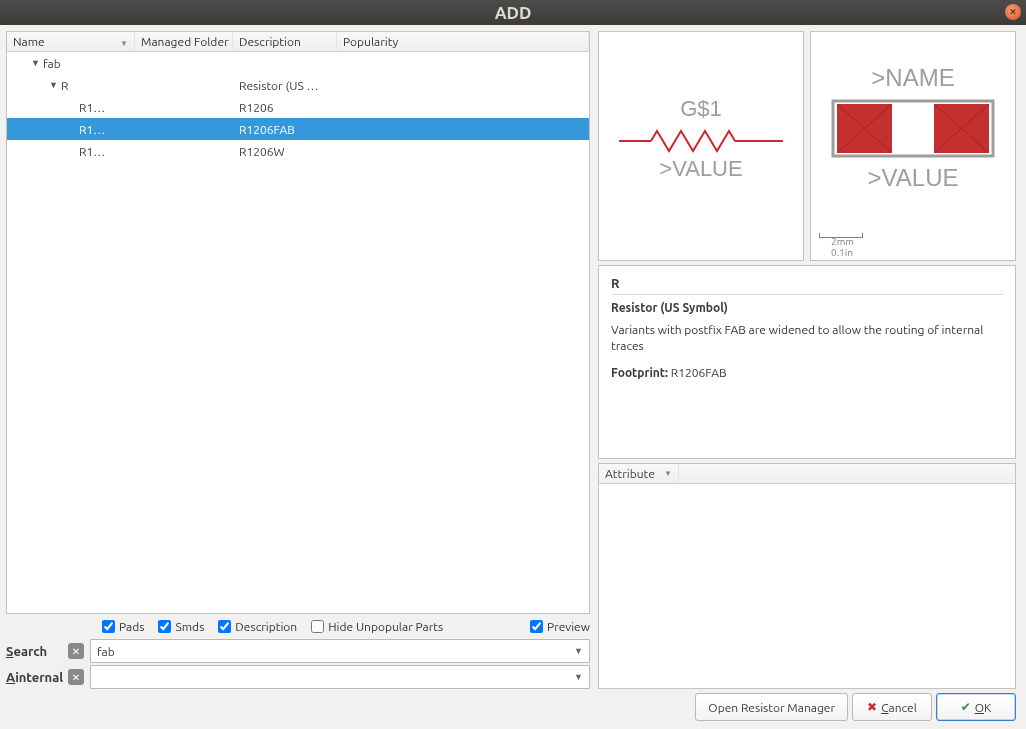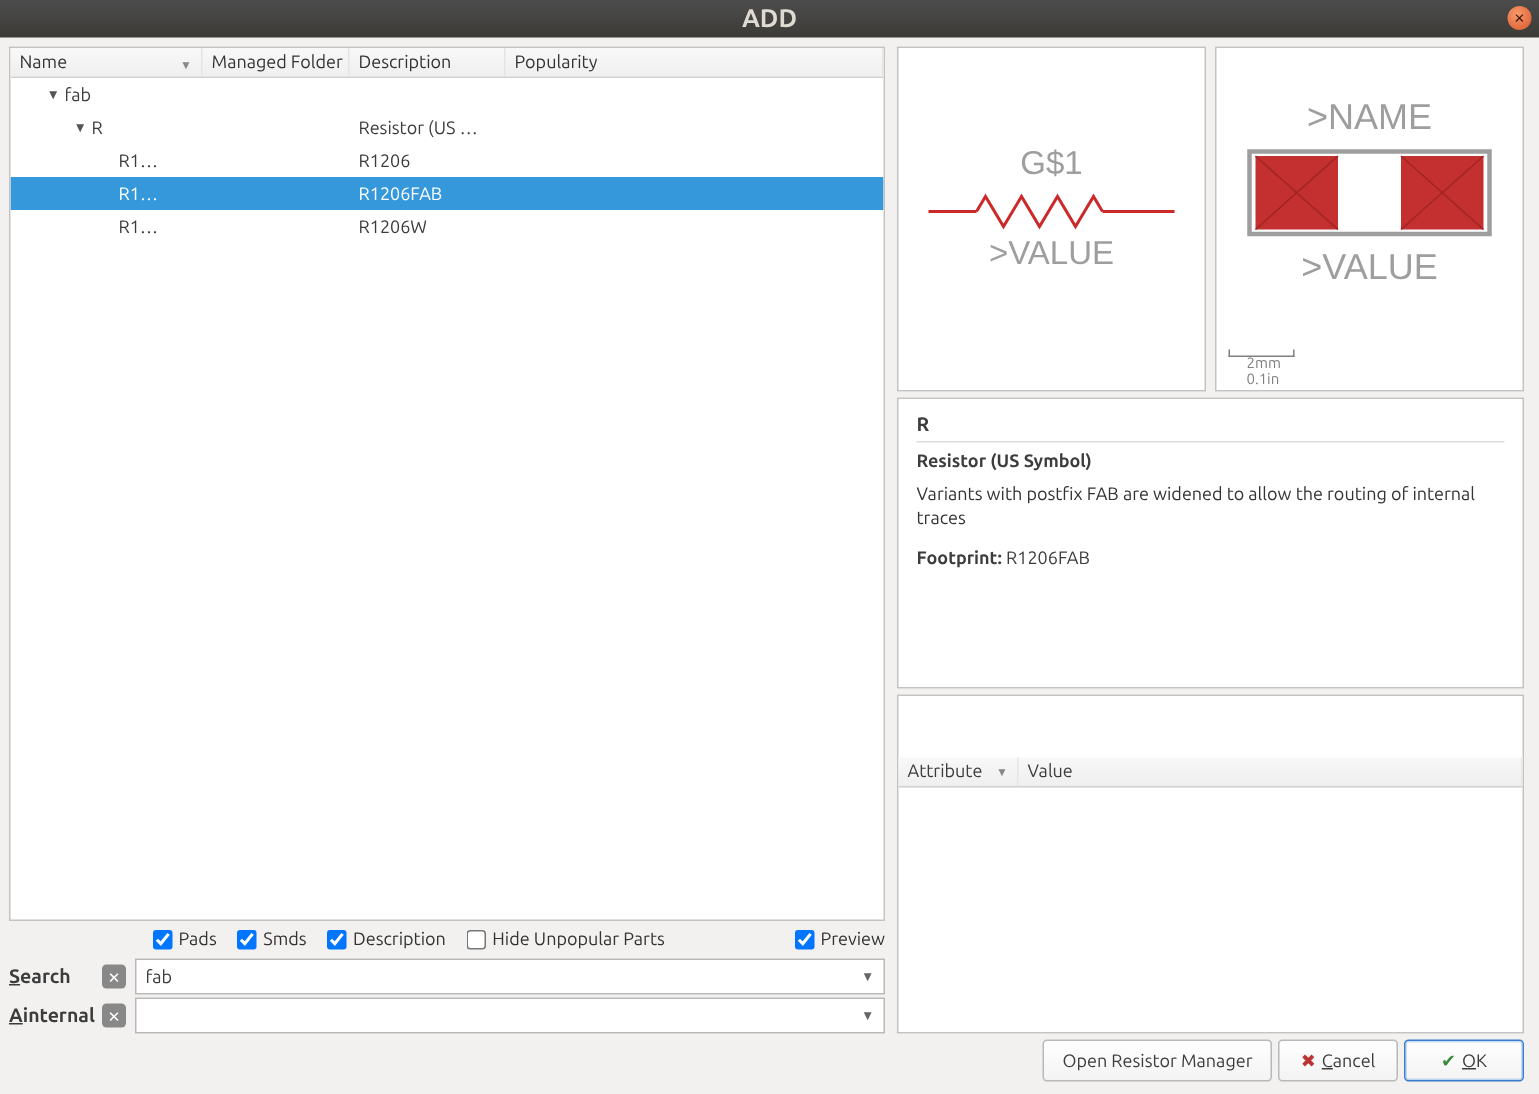--- a/index.html
+++ b/index.html
@@ -35,21 +35,21 @@
   .combo { flex:1; height:24px; border:1px solid #b8b8b8; background:#fff; display:flex; align-items:center; padding:0 6px; font-size:12px; position:relative;}
   .combo .arrow { position:absolute; right:6px; font-size:9px; color:#666;}
   .preview-row { display:flex; gap:6px; height:230px;}
   .preview-box { flex:1; border:1px solid #c3c3c3; background:#fff; display:flex; align-items:center; justify-content:center; position:relative;}
   .desc-panel { border:1px solid #c3c3c3; background:#fff; padding:10px 12px; height:194px; font-size:12px;}
   .desc-panel h3 { font-size:13px; font-weight:bold; margin-bottom:4px;}
   .desc-panel hr { border:none; border-top:1px solid #ddd; margin:4px 0 6px;}
   .desc-panel .d-title { font-weight:bold; margin-bottom:8px;}
   .desc-panel .d-body { margin-bottom:12px; color:#333; line-height:1.35;}
   .attr-table { flex:1; border:1px solid #c3c3c3; background:#fff;}
-  .attr-header { display:flex; background: linear-gradient(#f8f8f8, #efefef); border-bottom:1px solid #d0d0d0; font-size:12px;margin-top:41px;}
+  .attr-header { display:flex; background: linear-gradient(#f8f8f8, #efefef); border-bottom:1px solid #d0d0d0; font-size:12px;}
   .attr-header .acol { padding:3px 6px; border-right:1px solid #e5e5e5;}
   .acol-attr { width:80px; display:flex; justify-content:space-between; align-items:center;}
   .acol-val { flex:1; border-right:none;}
   .bottom-bar { position:absolute; bottom:8px; right:10px; display:flex; gap:4px;}
   .btn { height:28px; min-width:80px; padding:0 12px; background:linear-gradient(#fff,#f3f3f3); border:1px solid #b9b9b9; border-radius:3px; font-size:12px; display:flex; align-items:center; justify-content:center; gap:4px; cursor:pointer;}
   .btn.ok { border-color:#3a7ecb; box-shadow: inset 0 0 0 1px rgba(74,144,226,.3);}
   .btn .ico { font-size:12px;}
   .und { text-decoration: underline; }
   .scale-txt { position:absolute; bottom:2px; left:8px; font-size:10px; color:#808080; line-height:1.1;}
   svg text { font-family: sans-serif;}
@@ -206,21 +206,20 @@
         <span>R1206FAB</span>
       </div>
     </div>
 
     <div class="attr-table">
       <div class="attr-header">
         <div class="acol acol-attr">
           <span>Attribute</span>
           <span style="font-size:8px;color:#888;">▼</span>
         </div>
-        <div class="acol acol-val">Value</div>
       </div>
     </div>
   </div>
 </div>
 
 <div class="bottom-bar">
   <div class="btn">
     <span>Open Resistor Manager</span>
   </div>
   <div class="btn">

